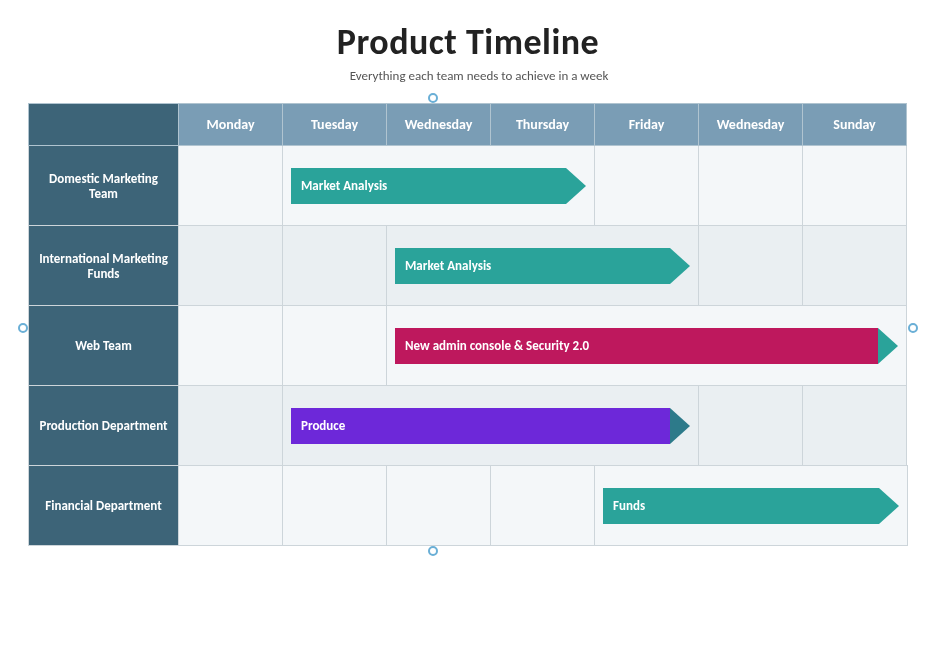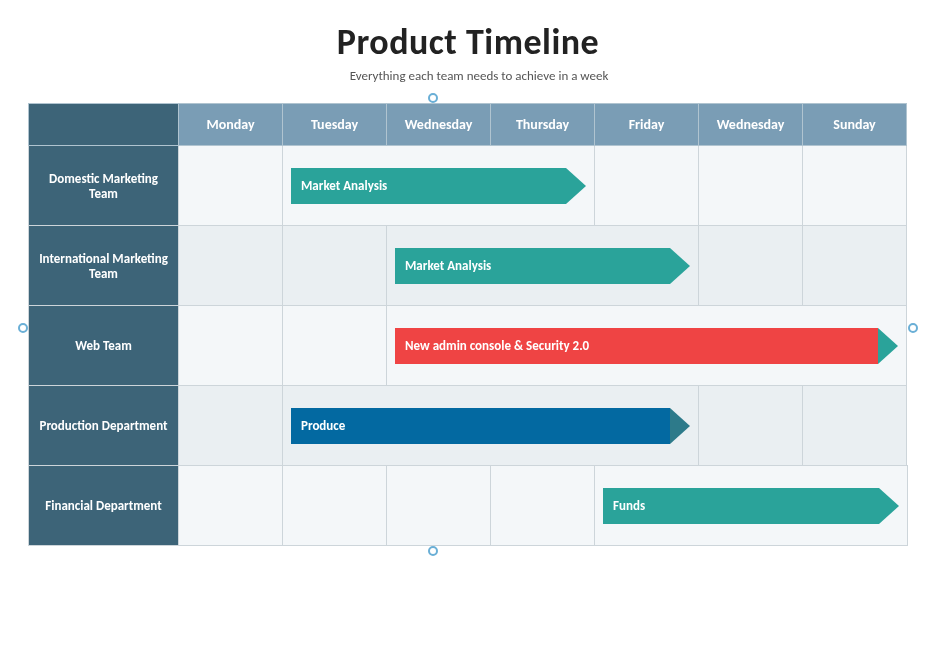--- a/index.html
+++ b/index.html
@@ -230,21 +230,21 @@
                 <div class="bar-arrow" style="border-left: 20px solid rgb(42, 163, 154);"></div>
               </div>
             </div>
           </td>
           <td style="background: rgb(244, 247, 249);"></td>
           <td style="background: rgb(244, 247, 249);"></td>
           <td style="background: rgb(244, 247, 249);"></td>
         </tr>
         <tr class="row-even">
           <td class="label-td">
-            <div class="row-label">International Marketing Team</div>
+            <div class="row-label">International Marketing Funds</div>
           </td>
           <td style="background: rgb(234, 239, 242);"></td>
           <td style="background: rgb(234, 239, 242);"></td>
           <td colspan="3" style="padding: 0px; position: relative; height: 80px; background: rgb(234, 239, 242);">
             <div style="display: flex; align-items: center; height: 100%; padding: 0px 8px;">
               <div class="arrow-bar" style="width: 100%;">
                 <div class="bar-body" style="background: rgb(42, 163, 154);">
                   <span>Market Analysis</span>
                 </div>
                 <div class="bar-arrow" style="border-left: 20px solid rgb(42, 163, 154);"></div>
@@ -256,37 +256,37 @@
         </tr>
         <tr class="row-odd">
           <td class="label-td">
             <div class="row-label">Web Team</div>
           </td>
           <td style="background: rgb(244, 247, 249);"></td>
           <td style="background: rgb(244, 247, 249);"></td>
           <td colspan="5" style="padding: 0px; position: relative; height: 80px; background: rgb(244, 247, 249);">
             <div style="display: flex; align-items: center; height: 100%; padding: 0px 8px;">
               <div class="arrow-bar" style="width: 100%;">
-                <div class="bar-body" style="background: #ef4444;">
+                <div class="bar-body" style="background: #be185d;">
                   <span>New admin console &amp; Security 2.0</span>
                 </div>
                 <div class="bar-arrow" style="border-left: 20px solid rgb(42, 163, 154);"></div>
               </div>
             </div>
           </td>
         </tr>
         <tr class="row-even">
           <td class="label-td">
             <div class="row-label">Production Department</div>
           </td>
           <td style="background: rgb(234, 239, 242);"></td>
           <td colspan="4" style="padding: 0px; position: relative; height: 80px; background: rgb(234, 239, 242);">
             <div style="display: flex; align-items: center; height: 100%; padding: 0px 8px;">
               <div class="arrow-bar" style="width: 100%;">
-                <div class="bar-body" style="background: #0369a1;">
+                <div class="bar-body" style="background: #6d28d9;">
                   <span>Produce</span>
                 </div>
                 <div class="bar-arrow" style="border-left: 20px solid rgb(45, 122, 138);"></div>
               </div>
             </div>
           </td>
           <td style="background: rgb(234, 239, 242);"></td>
           <td style="background: rgb(234, 239, 242);"></td>
         </tr>
         <tr class="row-odd">

